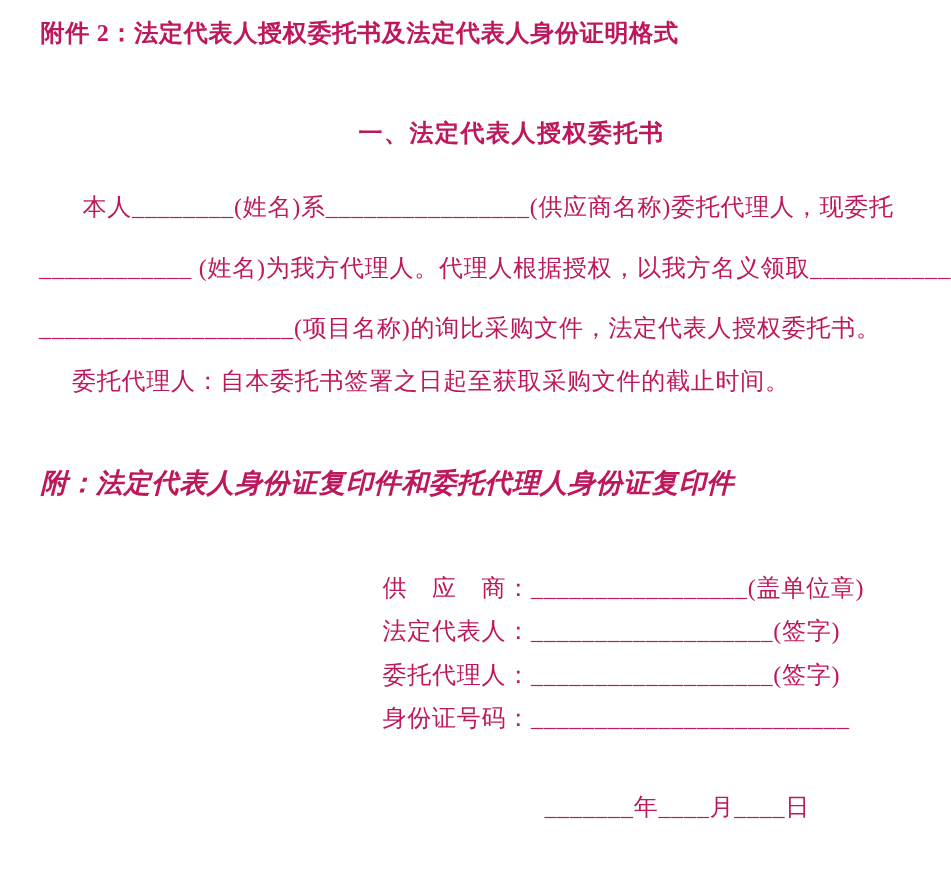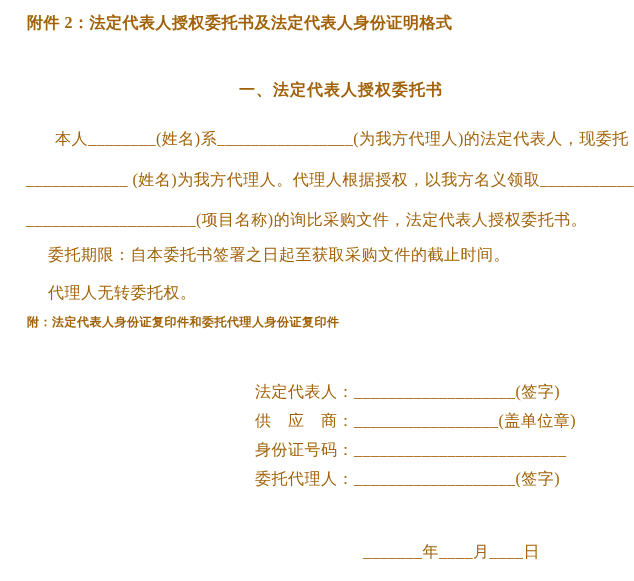--- a/index.html
+++ b/index.html
@@ -5,88 +5,87 @@
   html, body {
     margin: 0;
     padding: 0;
     background: #ffffff;
   }
   .doc {
     position: relative;
     width: 634px;
     height: 581px;
     background: #ffffff;
-    color: #a16207;
+    color: #be185d;
     font-family: "Liberation Serif", "DejaVu Serif", serif;
     overflow: hidden;
   }
   .abs {
     position: absolute;
     margin: 0;
     font-size: 16px;
     line-height: 21px;
     white-space: pre;
     letter-spacing: 0.5px;
   }
   .bold { font-weight: bold; }
 
   .header-line   { left: 27px;  top: 12px;  font-size: 16px; }
   .title-line    { left: 0;     top: 79px;  width: 634px; text-align: center; font-size: 16px; letter-spacing: 1px; padding-left: 24px; }
   .para-1        { left: 55px;  top: 128px; }
   .para-2        { left: 26px;  top: 169px; }
   .para-3        { left: 26px;  top: 209px; }
   .para-4        { left: 48px;  top: 244px; }
   .para-5        { left: 48px;  top: 282px; }
-  .note-line     { left: 27px;  top: 312px; font-size: 12px; }
+  .note-line     { left: 27px;  top: 312px; font-size: 18px; font-style: italic; }
 
   .sig-block {
     position: absolute;
     left: 228px;
     top: 364px;
     width: 300px;
   }
   .sig-row {
     height: 29px;
     font-size: 16px;
     white-space: pre;
     letter-spacing: 0.5px;
   }
-  .date-line { left: 363px; top: 541px; }
+  .date-line { left: 363px; top: 528px; }
 </style>
 </head>
 <body>
 
 <div class="doc">
 
   <p class="abs header-line bold">附件 2：法定代表人授权委托书及法定代表人身份证明格式</p>
 
   <p class="abs title-line bold">一、法定代表人授权委托书</p>
 
-  <p class="abs para-1">本人________(姓名)系________________(为我方代理人)的法定代表人，现委托</p>
+  <p class="abs para-1">本人________(姓名)系________________(供应商名称)委托代理人，现委托</p>
 
   <p class="abs para-2">____________ (姓名)为我方代理人。代理人根据授权，以我方名义领取_______________</p>
 
   <p class="abs para-3">____________________(项目名称)的询比采购文件，法定代表人授权委托书。</p>
 
-  <p class="abs para-4">委托期限：自本委托书签署之日起至获取采购文件的截止时间。</p>
+  <p class="abs para-4">委托代理人：自本委托书签署之日起至获取采购文件的截止时间。</p>
 
-  <p class="abs para-5">代理人无转委托权。</p>
 
   <p class="abs note-line bold">附：法定代表人身份证复印件和委托代理人身份证复印件</p>
 
   <div class="sig-block">
     <div class="sig-row">
+      <span>供　应　商：</span><span>_________________</span><span>(盖单位章)</span>
+    </div>
+    <div class="sig-row">
       <span>法定代表人：</span><span>___________________</span><span>(签字)</span>
     </div>
     <div class="sig-row">
-      <span>供　应　商：</span><span>_________________</span><span>(盖单位章)</span>
+      <span>委托代理人：</span><span>___________________</span><span>(签字)</span>
     </div>
     <div class="sig-row">
       <span>身份证号码：</span><span>_________________________</span><span></span>
-    </div>
-    <div class="sig-row">
-      <span>委托代理人：</span><span>___________________</span><span>(签字)</span>
     </div>
   </div>
 
   <p class="abs date-line">_______年____月____日</p>
 
 </div>
 
 </body></html>

